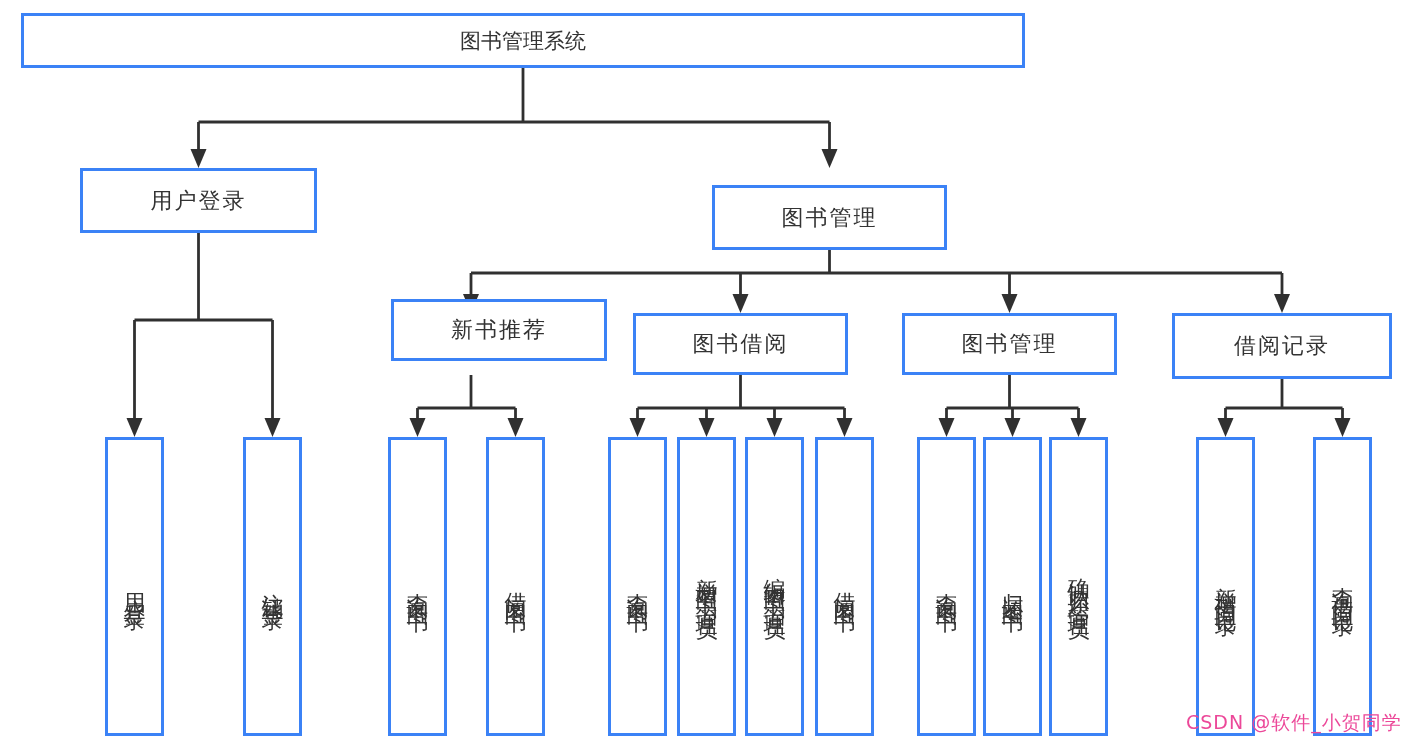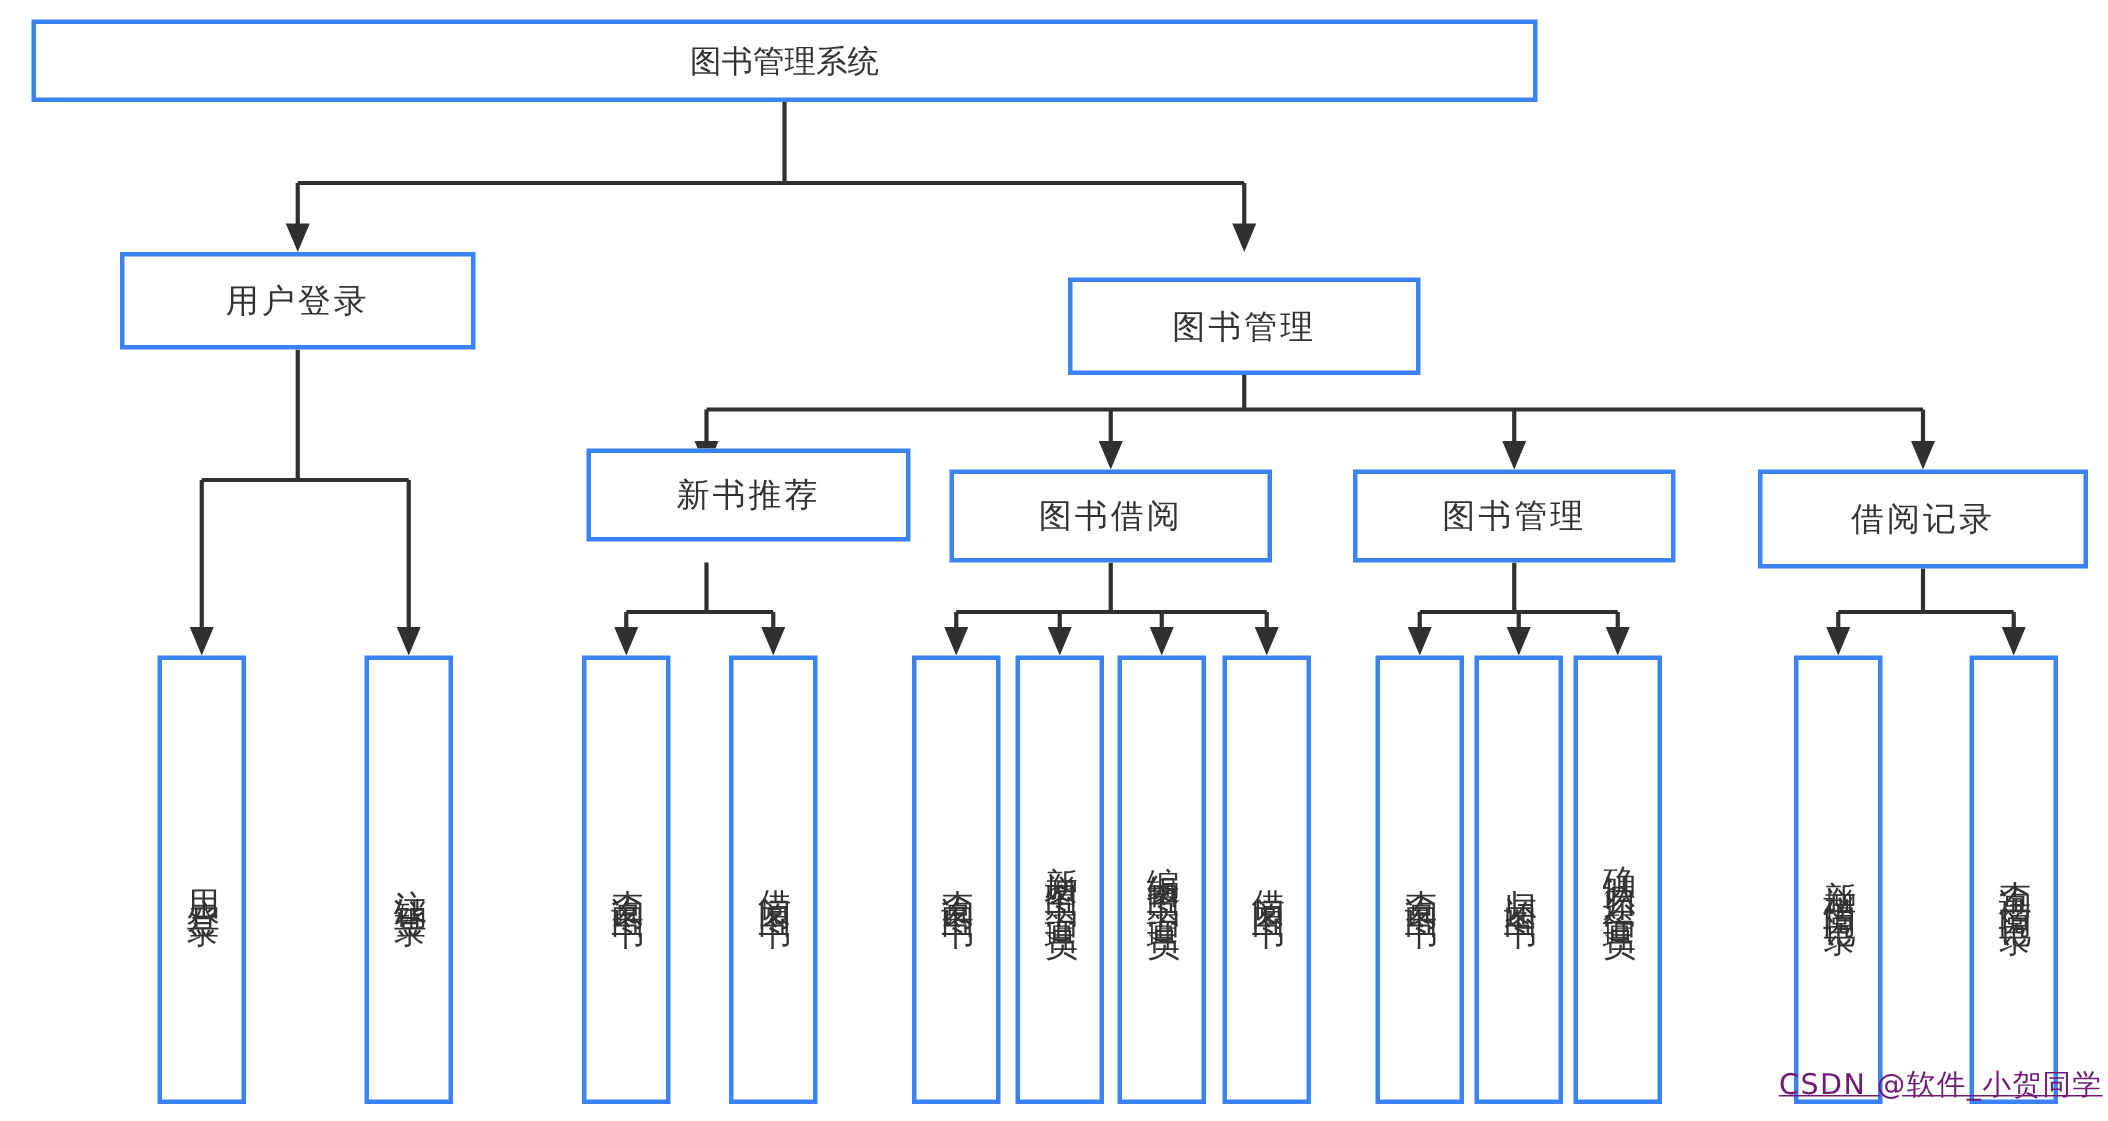--- a/index.html
+++ b/index.html
@@ -29,24 +29,23 @@
     writing-mode:vertical-rl;
     text-orientation:mixed;
     letter-spacing:6px;
     line-height:1;
   }
   .watermark {
     position:absolute;
     left:1186px; top:710px;
     font-size:19px;
     letter-spacing:1px;
-    color:#701a75;
+    color:#ec4899;
     white-space:nowrap;
     z-index:6;
-    text-decoration:underline;
   }
 </style>
 </head>
 <body>
 
 <div class="canvas">
 
   <svg class="connectors" width="1405" height="747" viewBox="0 0 1405 747" xmlns="http://www.w3.org/2000/svg">
     <g stroke="#303030" stroke-width="2.8" fill="none">
 

